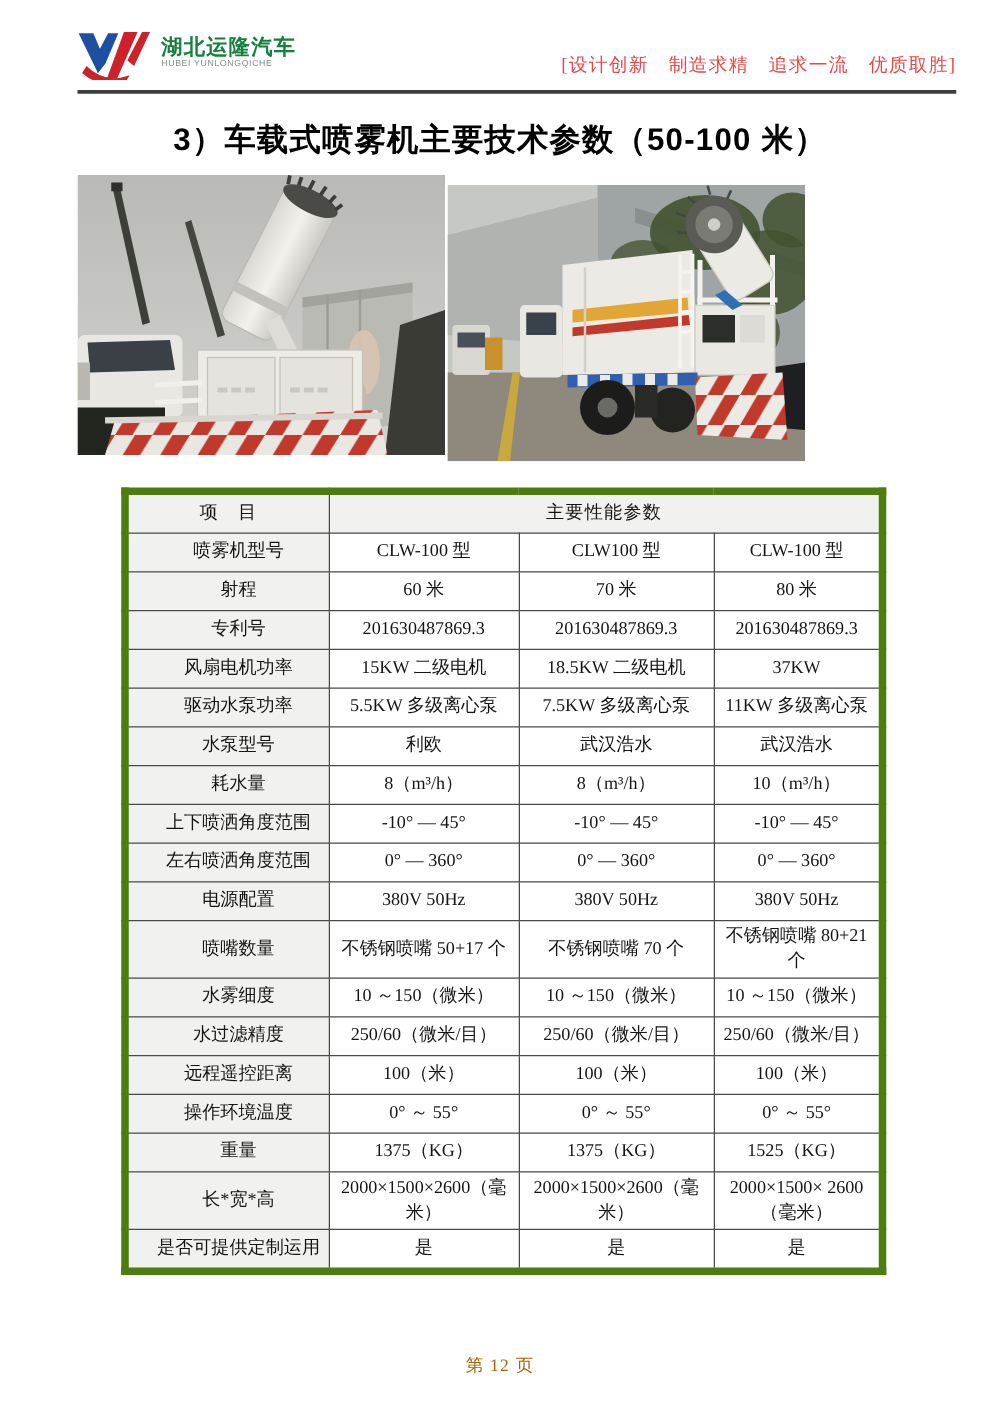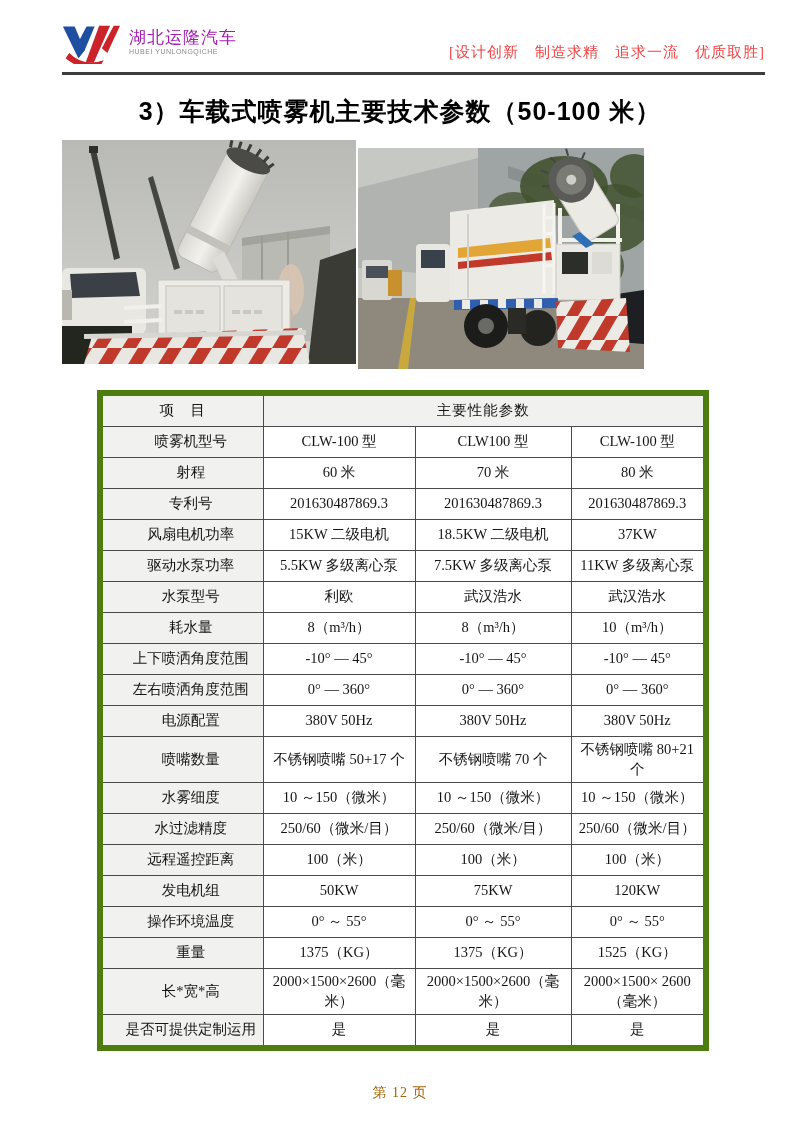--- a/index.html
+++ b/index.html
@@ -6,22 +6,22 @@
   body{
     width:800px;height:1131px;position:relative;background:#ffffff;
     font-family:"Liberation Serif","DejaVu Serif",serif;color:#1a1a1a;
     overflow:hidden;
   }
   
   .header{padding:20px 35px 0 62px;}
   .header-row{display:flex;justify-content:space-between;align-items:flex-end;}
   .logo{display:flex;align-items:center;gap:9px;}
   .logo svg{display:block;}
-  .logo-cn{font-family:"Liberation Sans","DejaVu Sans",sans-serif;font-weight:normal;
-           font-size:17px;color:#a21caf;letter-spacing:1px;line-height:1.05;}
+  .logo-cn{font-family:"Liberation Sans","DejaVu Sans",sans-serif;font-weight:bold;
+           font-size:17px;color:#15803d;letter-spacing:1px;line-height:1.05;}
   .logo-en{font-family:"Liberation Sans","DejaVu Sans",sans-serif;font-size:7px;
            color:#8a8a8a;letter-spacing:.5px;margin-top:2px;}
   .slogan{font-size:15px;color:#ef4444;letter-spacing:1px;padding-bottom:2px;}
   .header-rule{height:3px;background:#3d3d3d;margin-top:8px;}
   
   .page-title{
     font-family:"Liberation Sans","DejaVu Sans",sans-serif;
     font-weight:bold;font-size:25px;text-align:center;color:#000;
     margin:20px 0 12px 0;letter-spacing:1px;
   }
@@ -340,26 +340,20 @@
         <td>250/60（微米/目）</td>
         <td>250/60（微米/目）</td>
       </tr>
       <tr>
         <td class="label">远程遥控距离</td>
         <td>100（米）</td>
         <td>100（米）</td>
         <td>100（米）</td>
       </tr>
       <tr>
-        <td class="label">发电机组</td>
-        <td>50KW</td>
-        <td>75KW</td>
-        <td>120KW</td>
-      </tr>
-      <tr>
         <td class="label">操作环境温度</td>
         <td>0° ～ 55°</td>
         <td>0° ～ 55°</td>
         <td>0° ～ 55°</td>
       </tr>
       <tr>
         <td class="label">重量</td>
         <td>1375（KG）</td>
         <td>1375（KG）</td>
         <td>1525（KG）</td>

